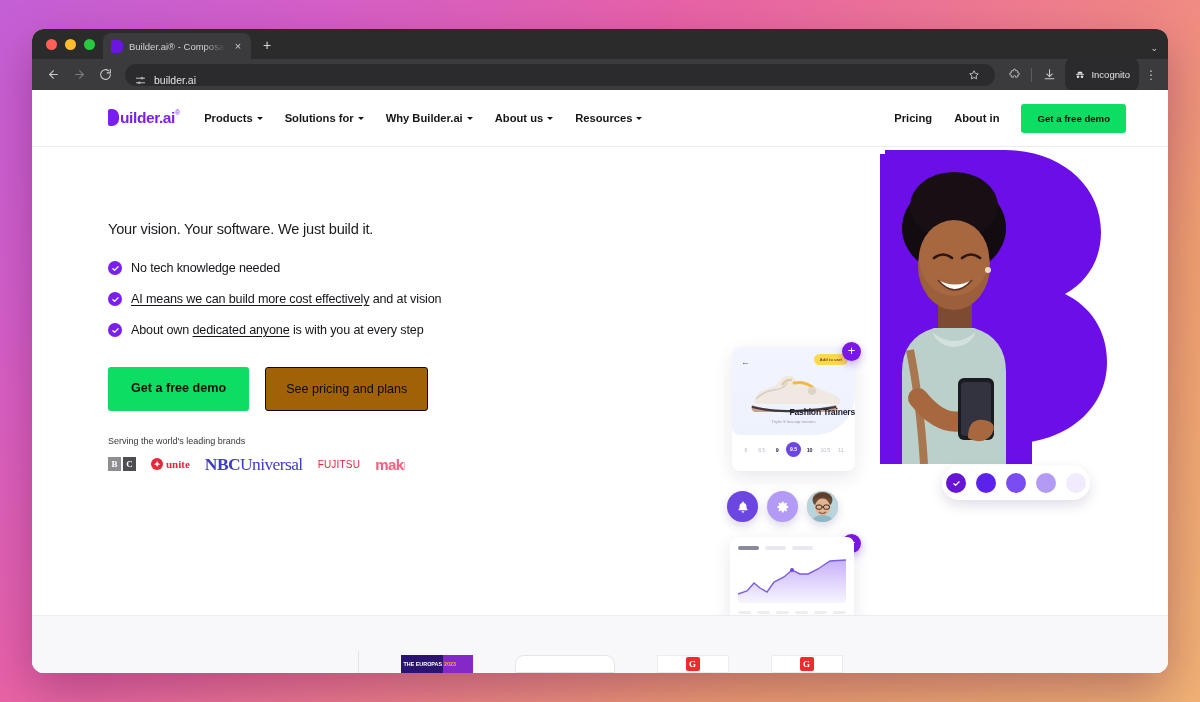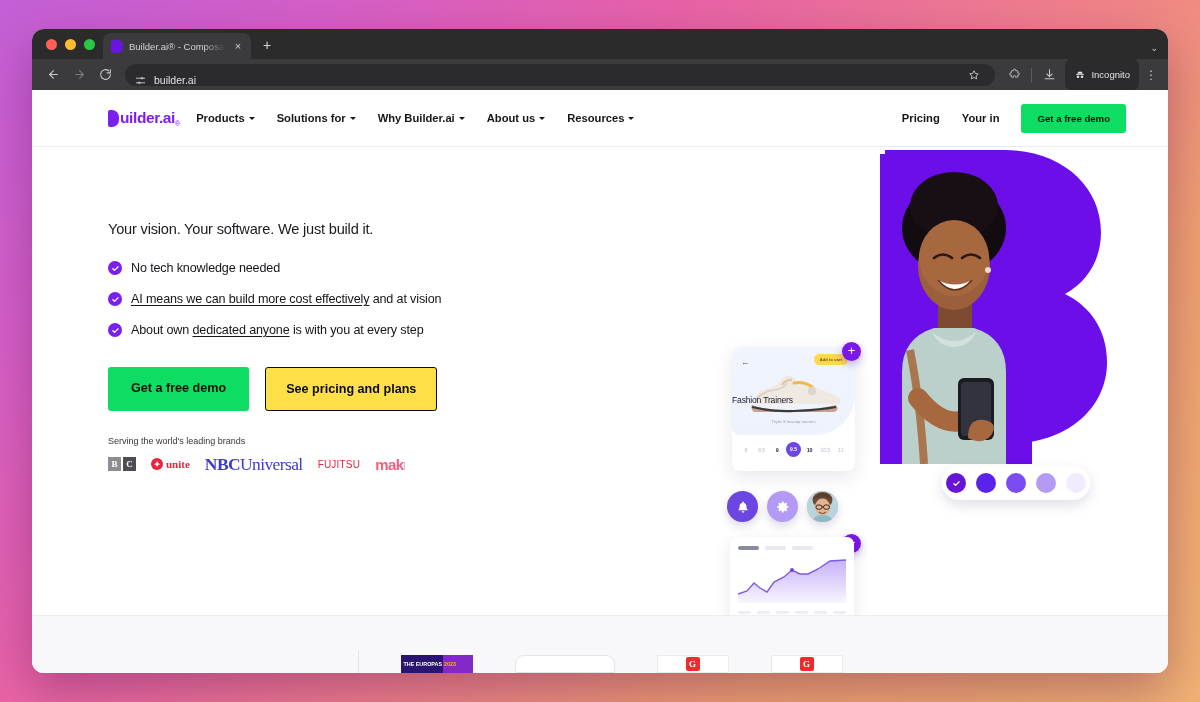--- a/index.html
+++ b/index.html
@@ -166,21 +166,21 @@
 
   
   .sitenav {
     height: 57px;
     border-bottom: 1px solid #ececef;
     display: flex;
     align-items: center;
     padding: 0 42px 0 76px;
     gap: 0;
   }
-  .logo { display: flex; align-items: flex-end; margin-right: 16px; }
+  .logo { display: flex; align-items: flex-start; margin-right: 24px; }
   .logo-b {
     width: 11px; height: 17px;
     background: #7a1ff0;
     border-radius: 2px 7px 7px 2px;
     margin-right: 1px;
   }
   .logo-text {
     font-size: 15.5px;
     font-weight: 700;
     color: #7a1ff0;
@@ -256,25 +256,25 @@
   .cta-row { margin-top: 30px; display: flex; gap: 16px; align-items: stretch; }
   .btn-demo {
     background: #0ddd63;
     color: #08110b;
     font-size: 12.6px;
     font-weight: 700;
     padding: 14px 23px;
     border-radius: 3px;
   }
   .btn-pricing {
-    background: #fde047;
+    background: #a16207;
     color: #0b0b0f;
     border: 1.6px solid #0b0b0f;
     font-size: 12.6px;
-    font-weight: 700;
+    font-weight: 400;
     padding: 14px 20px;
     border-radius: 3px;
   }
 
   .brands-label {
     margin-top: 25px;
     font-size: 9px;
     color: #37373d;
   }
   .brands {
@@ -359,24 +359,24 @@
     padding: 3px 6px;
     border-radius: 7px;
     letter-spacing: .1px;
   }
   .shoe {
     position: absolute;
     left: 16px; top: 22px;
     width: 92px; height: 46px;
   }
   .prod-title {
-    position: absolute; left: 0; right: 0; top: 48px;
-    text-align: left;
+    position: absolute; left: 0; right: 0; top: 60px;
+    text-align: right;
     font-size: 8.6px;
-    font-weight: 400;
+    font-weight: 700;
     color: #1a1a2e;
     letter-spacing: -.2px;
   }
   .prod-sub {
     position: absolute; left: 0; right: 0; top: 72px;
     text-align: center;
     font-size: 4.2px;
     color: #9a9ab0;
   }
   .sizes {
@@ -668,21 +668,21 @@
           <span class="caret"></span>
         </span>
         <span class="navlink">
           <span>Resources</span>
           <span class="caret"></span>
         </span>
       </div>
 
       <div class="nav-right">
         <span class="nav-plain">Pricing</span>
-        <span class="nav-plain">Your in</span>
+        <span class="nav-plain">About in</span>
         <span class="btn-demo-nav">Get a free demo</span>
       </div>
     </div>
 
     <div class="hero">
       <div class="hero-left">
         <div class="hero-sub">Your vision. Your software. We just build it.</div>
 
         <div class="bullets">
           <div class="bullet">

